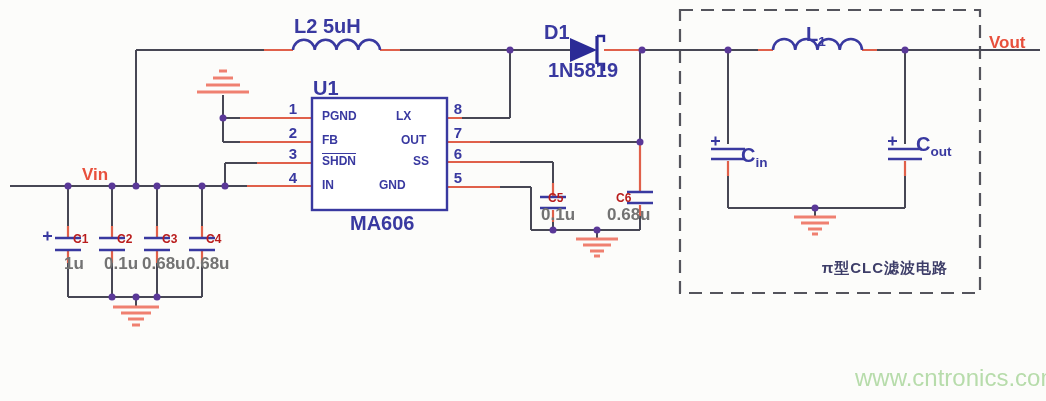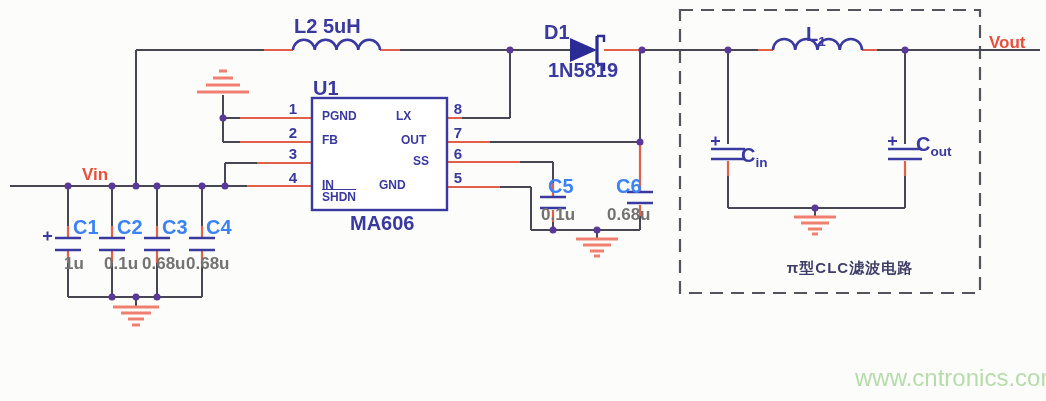--- a/index.html
+++ b/index.html
@@ -5,25 +5,25 @@
   html,body{margin:0;padding:0;}
   body{width:1046px;height:401px;background:#fcfcfa;overflow:hidden;
        font-family:"Liberation Sans","DejaVu Sans",sans-serif;}
   .canvas{position:relative;width:1046px;height:401px;}
   svg.wires{position:absolute;left:0;top:0;}
   .lbl{position:absolute;font-weight:bold;white-space:nowrap;line-height:1;}
   .blue{color:#3939a0;font-size:20px;}
   .red{color:#e8503c;font-size:17px;}
   .pinname{font-size:12px;color:#3939a0;}
   .pinnum{font-size:15px;color:#3939a0;width:16px;text-align:center;}
-  .capref{font-size:20px;color:#3b82f6;}
+  .capref{font-size:12px;color:#b91c1c;margin-top:16px;}
   .capval{font-size:17px;color:#737373;}
-  .overline{text-decoration:overline;margin-top:36px;}
+  .overline{text-decoration:overline;}
   sub{font-size:0.68em;}
-  .pi-label{left:752px;top:260px;width:196px;text-align:center;
+  .pi-label{left:752px;top:260px;width:196px;text-align:right;
             font-size:15px;color:#3d3d68;letter-spacing:1px;}
   .caption{left:283px;top:349px;width:480px;font-size:30px;color:#3c3c3c;
            letter-spacing:2px;}
   .watermark{left:855px;top:366px;font-size:24px;color:#b7dcab;font-weight:normal;}
 </style>
 </head>
 <body>
 
 <div class="canvas">
 

